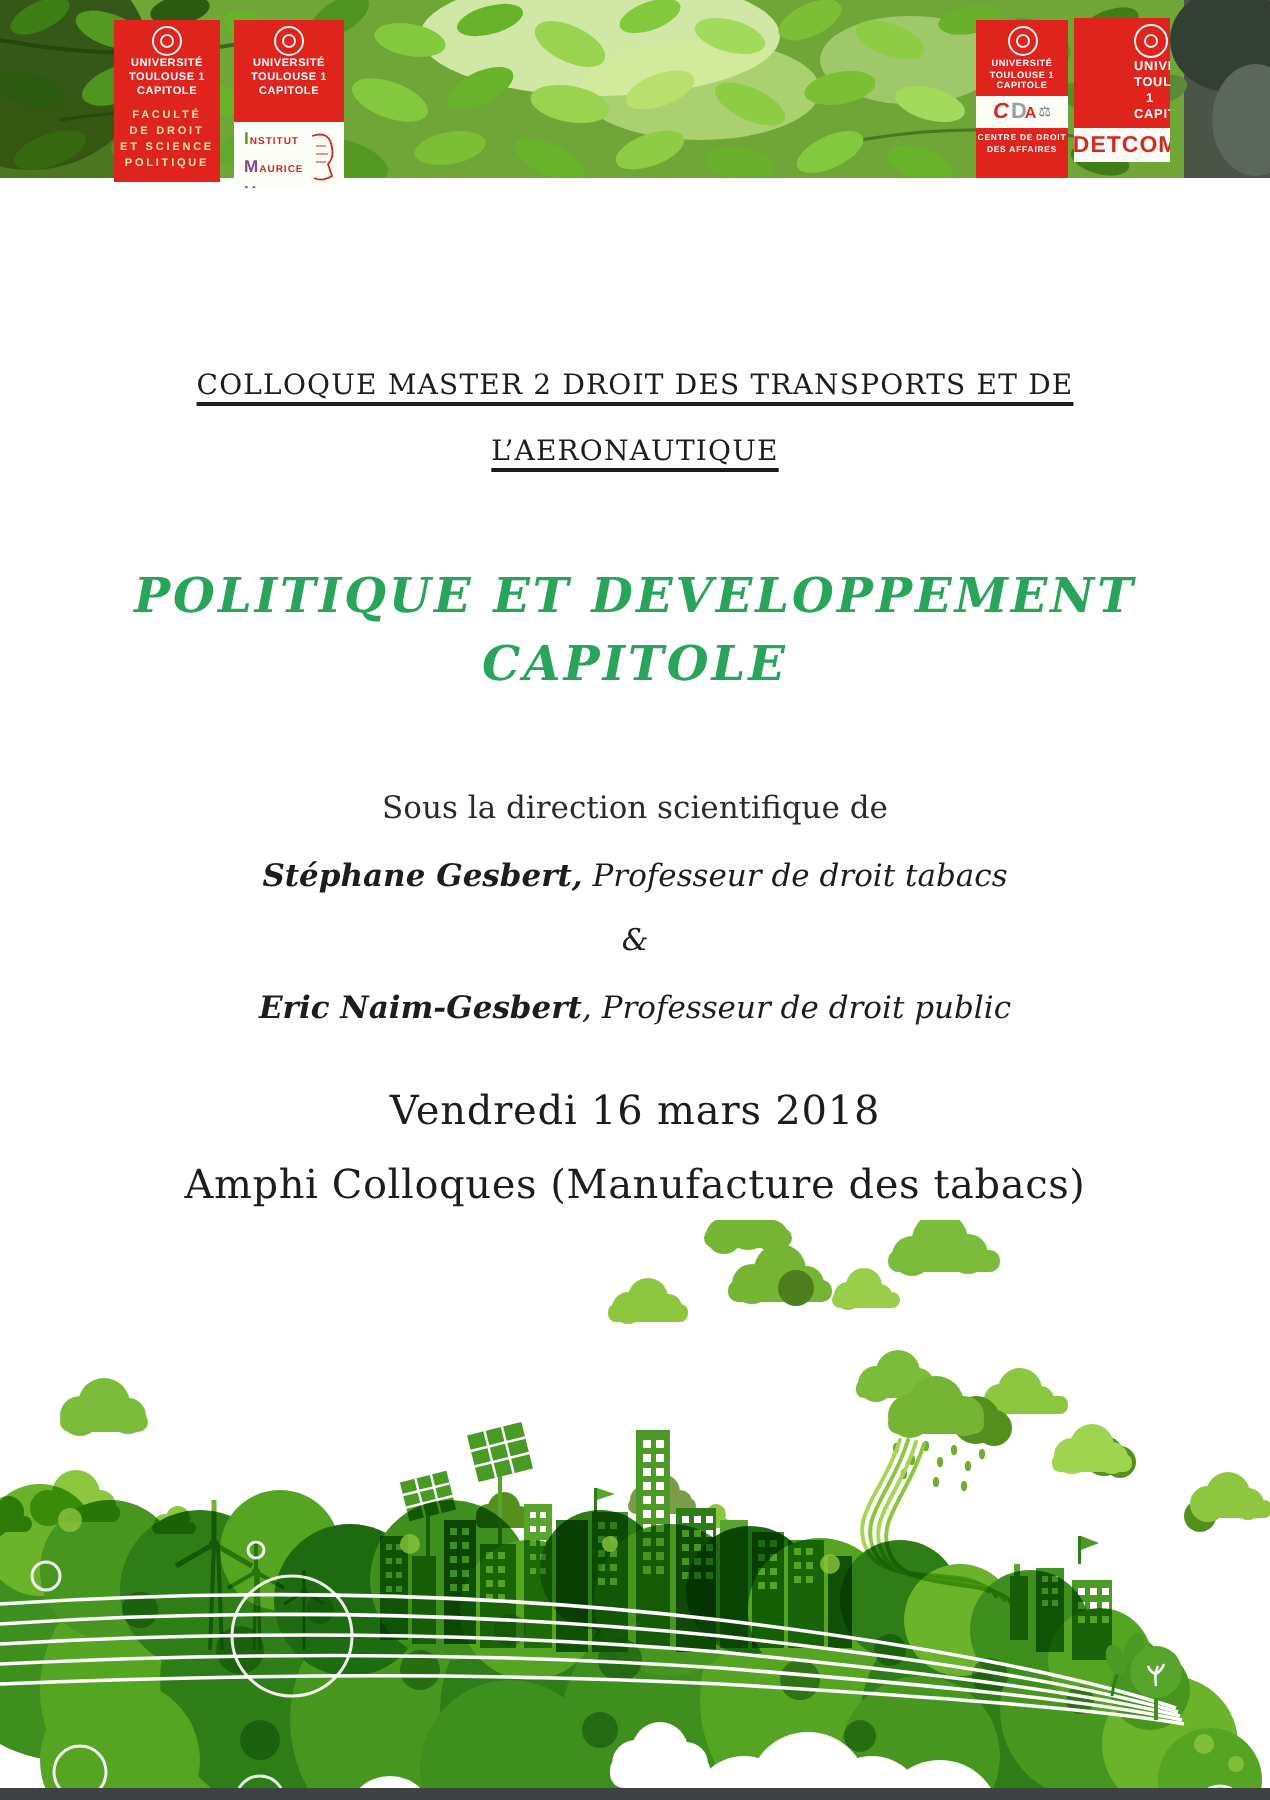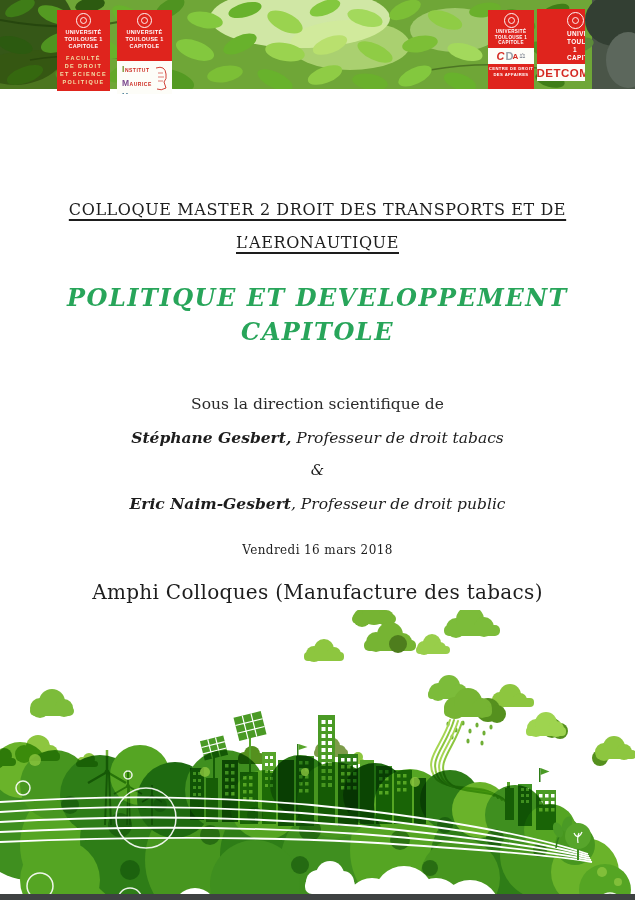--- a/index.html
+++ b/index.html
@@ -36,29 +36,29 @@
   .logo3 .unit{position:absolute;left:0;top:56px;width:100%;font-weight:bold;font-size:4.2px;
                line-height:1.5;letter-spacing:.4px;color:#fff;}
   .logo4{left:537px;top:9px;width:48px;height:72px;padding-left:28px;}
   .logo4 .univ{font-size:6.4px;letter-spacing:.4px;}
   .logo4 .white{position:absolute;left:0;bottom:0;width:100%;height:17px;background:#fdfdf8;
                 display:flex;align-items:center;justify-content:center;}
   .idetcom{font:bold 11.5px "Liberation Sans", sans-serif;color:#d42a22;letter-spacing:.5px;}
 
   
   .txt{position:absolute;left:0;right:0;text-align:center;color:#1d1d1d;}
-  .event-title{top:193px;font-size:16px;letter-spacing:.6px;line-height:33px;
+  .event-title{top:177px;font-size:14px;letter-spacing:.6px;line-height:33px;
                text-decoration:underline;text-underline-offset:4px;text-decoration-thickness:1.5px;}
   .conference-title{top:281px;font-size:24px;font-weight:bold;font-style:italic;
                     letter-spacing:1.5px;line-height:34px;color:#28a55a;}
   .direction-intro{top:395px;font-size:15.5px;color:#2a2a2a;}
   .director{font-size:15.5px;font-style:italic;color:#1d1d1d;}
   .director .dname{font-weight:bold;}
   .d1{top:428px;} .amp{top:461px;font-size:15px;font-style:italic;} .d2{top:494px;}
-  .date-line{top:543px;font-size:12px;letter-spacing:.4px;}
+  .date-line{top:543px;font-size:20px;letter-spacing:.4px;}
   .venue-line{top:580px;font-size:20px;letter-spacing:.3px;}
 
   
   .eco{position:absolute;left:0;bottom:0;width:635px;height:290px;}
   .bub{mix-blend-mode:multiply;}
   .footer-bar{position:absolute;left:0;bottom:0;width:635px;height:6px;background:#3e4242;}
 </style>
 </head>
 <body>
 

